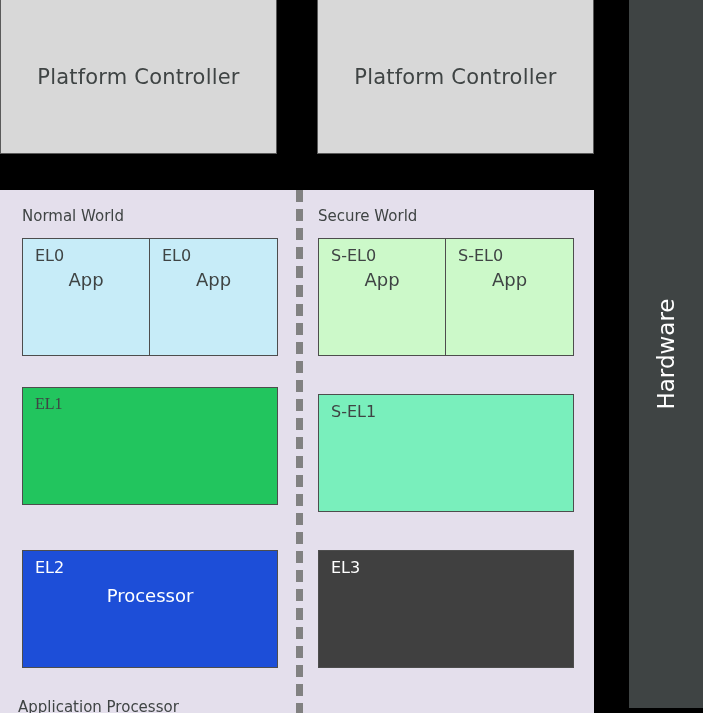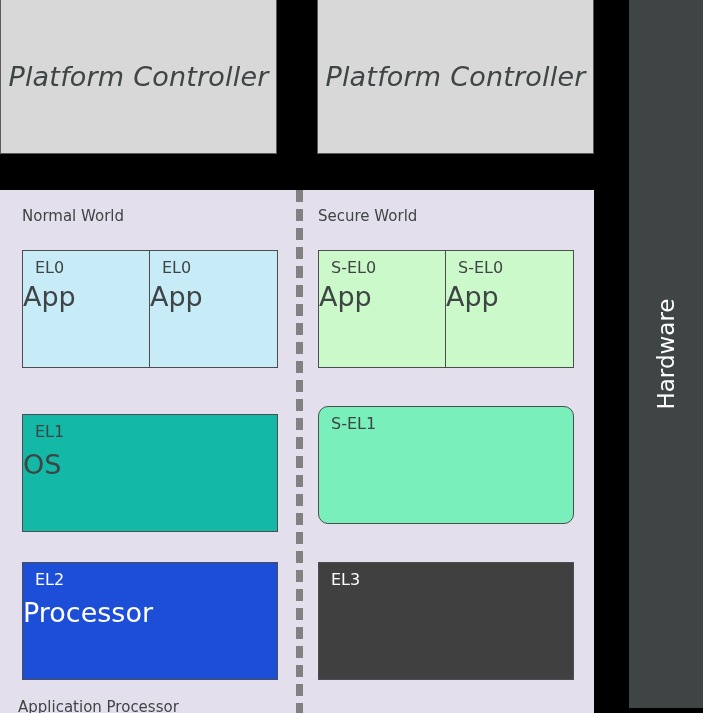--- a/index.html
+++ b/index.html
@@ -20,25 +20,24 @@
   .platform-box {
     position: absolute;
     background: #d8d8d8;
     border: 1px solid #5a5a5a;
     box-sizing: border-box;
     display: flex;
     align-items: center;
     justify-content: center;
   }
   .platform-box .label {
-    font-size: 27px;
+    font-size: 21px;
     color: #3f4444;
     letter-spacing: 0.2px;
     white-space: nowrap;
-    font-style: italic;
   }
   #platform-box-1 { left: 0px;   top: -1px; width: 277px; height: 155px; }
   #platform-box-2 { left: 317px; top: -1px; width: 277px; height: 155px; }
 
   
   #ap-panel {
     position: absolute;
     left: 0px;
     top: 190px;
     width: 594px;
@@ -71,51 +70,51 @@
       rgba(0,0,0,0) 12px,
       rgba(0,0,0,0) 19px
     );
   }
 
   
   .layer-box {
     position: absolute;
     border: 1px solid #4d4d4d;
     box-sizing: border-box;
-    margin-top: 12px;
   }
   .layer-box .el-tag {
     position: absolute;
     left: 12px;
     top: 7px;
     font-size: 16px;
     white-space: nowrap;
   }
   .layer-box .box-title {
     position: absolute;
     left: 0;
     right: 0;
     top: 34px;
-    font-size: 27px;
+    text-align: center;
+    font-size: 18px;
     white-space: nowrap;
   }
   .dark-text .el-tag, .dark-text .box-title { color: #3f4444; }
   .light-text .el-tag, .light-text .box-title { color: #ffffff; }
 
   
   #app-nw-1 { left: 22px;  top: 48px; width: 128px; height: 118px; background: #c7ecf8; }
   #app-nw-2 { left: 149px; top: 48px; width: 129px; height: 118px; background: #c7ecf8; }
   #app-sw-1 { left: 318px; top: 48px; width: 128px; height: 118px; background: #ccf9c9; }
   #app-sw-2 { left: 445px; top: 48px; width: 129px; height: 118px; background: #ccf9c9; }
   #app-nw-1 .box-title, #app-nw-2 .box-title,
   #app-sw-1 .box-title, #app-sw-2 .box-title { top: 30px; }
 
   
-  #os-nw { left: 22px;  top: 212px; width: 256px; height: 118px; background: #14b8a6; }
-  #os-sw { left: 318px; top: 204px; width: 256px; height: 118px; background: #79efbc; border-radius: 10px; }
+  #os-nw { left: 22px;  top: 197px; width: 256px; height: 118px; background: #22c55e; font-family: Liberation Serif, serif; }
+  #os-sw { left: 318px; top: 204px; width: 256px; height: 118px; background: #79efbc; }
 
   
   #hyp-nw { left: 22px;  top: 360px; width: 256px; height: 118px; background: #1d4ed8; }
   #tf-sw  { left: 318px; top: 360px; width: 256px; height: 118px; background: #404040; }
 
   
   #hardware-bar {
     position: absolute;
     left: 629px;
     top: 0px;
@@ -165,21 +164,20 @@
       <span class="el-tag">S-EL0</span>
       <span class="box-title">App</span>
     </div>
     <div class="layer-box dark-text" id="app-sw-2">
       <span class="el-tag">S-EL0</span>
       <span class="box-title">App</span>
     </div>
 
     <div class="layer-box dark-text" id="os-nw">
       <span class="el-tag">EL1</span>
-      <span class="box-title">OS</span>
     </div>
     <div class="layer-box dark-text" id="os-sw">
       <span class="el-tag">S-EL1</span>
     </div>
 
     <div class="layer-box light-text" id="hyp-nw">
       <span class="el-tag">EL2</span>
       <span class="box-title">Processor</span>
     </div>
     <div class="layer-box light-text" id="tf-sw">

